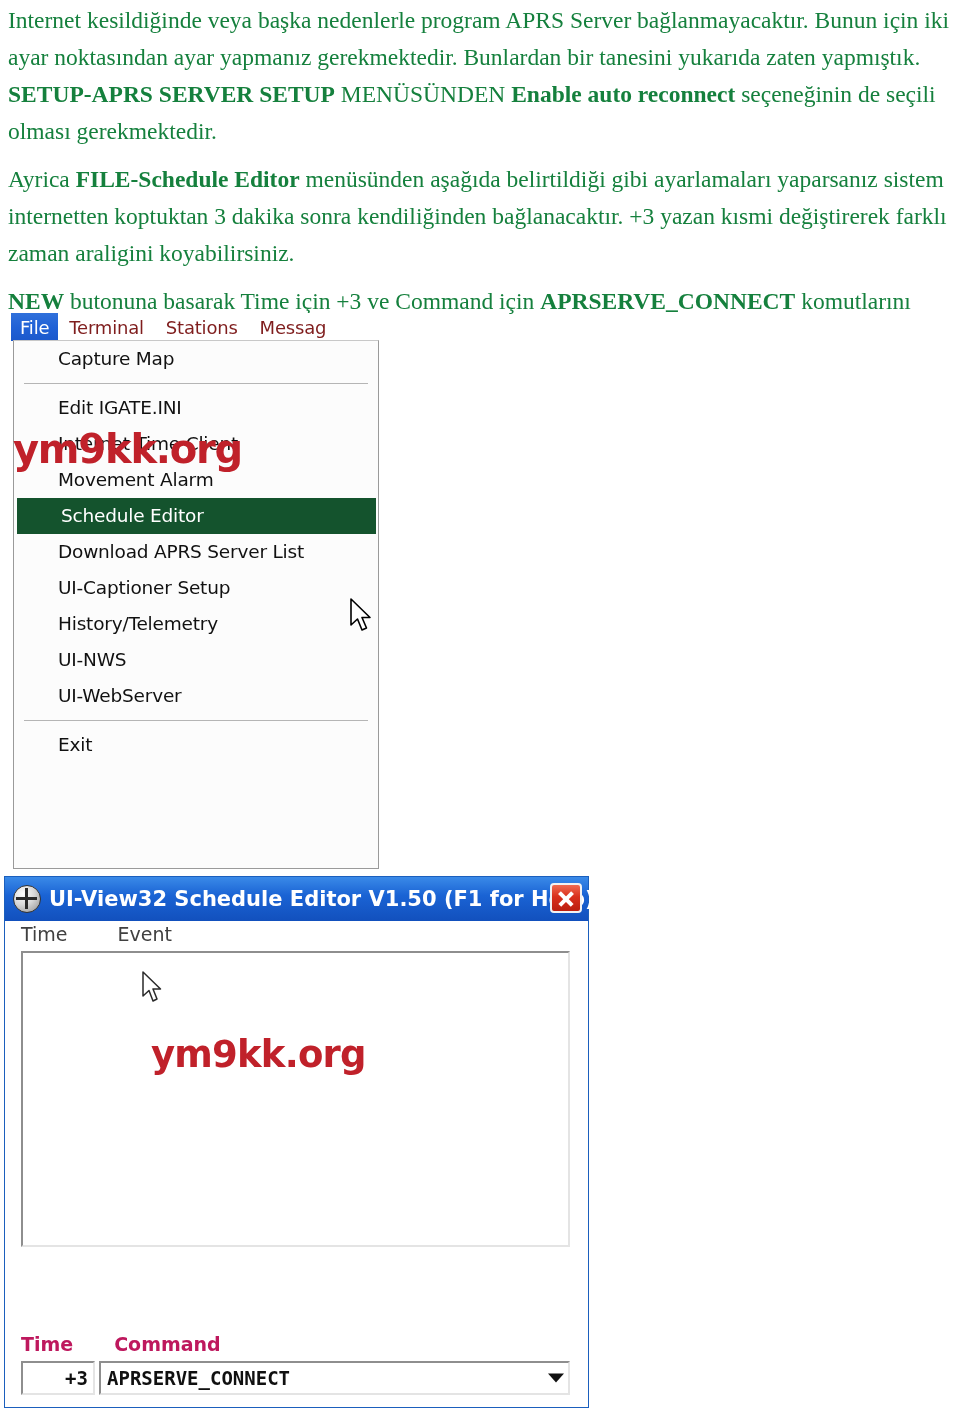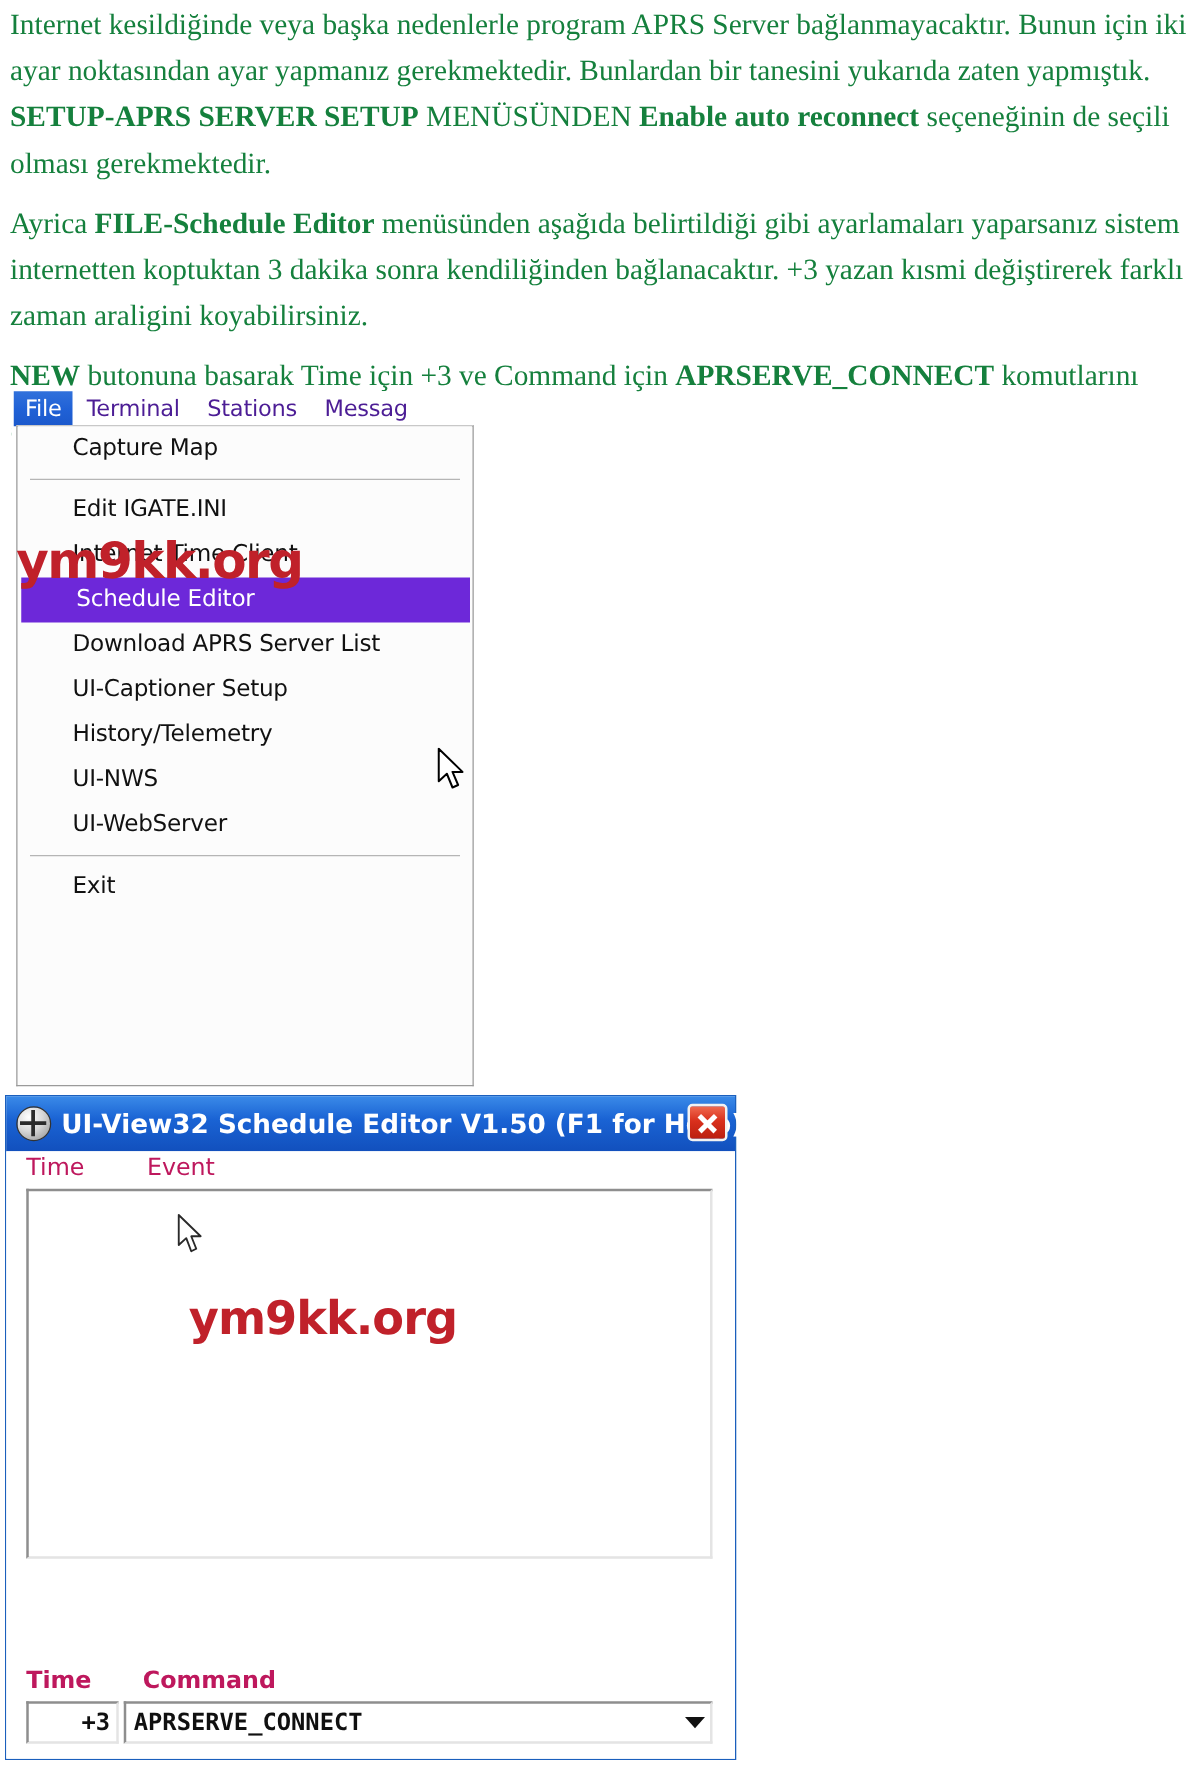--- a/index.html
+++ b/index.html
@@ -46,21 +46,21 @@
     left: 0; top: 0;
     width: 370px;
     height: 28px;
     background: #ffffff;
     display: flex;
     align-items: center;
     overflow: hidden;
   }
   .menubar-item {
     font-size: 18px;
-    color: #4c1d95;
+    color: #7f1d1d;
     padding: 2px 11px;
     white-space: nowrap;
     letter-spacing: -0.2px;
   }
   .menubar-item.active {
     background: linear-gradient(180deg,#3f7fe0 0%, #2061d6 50%, #164fc0 100%);
     color: #ffffff;
     margin-left: 2px;
     padding: 17px 9px;
   }
@@ -80,21 +80,21 @@
     height: 36px;
     line-height: 36px;
     padding-left: 44px;
     font-size: 18.5px;
     color: #111111;
     white-space: nowrap;
     letter-spacing: -0.2px;
     box-sizing: border-box;
   }
   .menu-item.selected {
-    background: #6d28d9;
+    background: #14532d;
     color: #ffffff;
     margin-left: 3px;
     margin-right: 2px;
   }
   .submenu-arrow {
     position: absolute;
     right: 16px;
     top: 50%;
     transform: translateY(-50%);
     width: 0; height: 0;
@@ -196,21 +196,21 @@
   #sched-body {
     position: relative;
     height: 486px;
     background: #ffffff;
     box-sizing: border-box;
   }
   .col-head-row {
     position: absolute;
     left: 16px; top: 2px;
     font-size: 19px;
-    color: #be185d;
+    color: #404040;
     white-space: nowrap;
   }
   .col-head-row span.c2 { margin-left: 50px; }
   #event-list {
     position: absolute;
     left: 16px; top: 30px;
     width: 549px;
     height: 296px;
     background: #ffffff;
     border: 2px solid;
@@ -315,20 +315,21 @@
       <div class="menubar-item">Terminal</div>
       <div class="menubar-item">Stations</div>
       <div class="menubar-item">Messag</div>
     </div>
 
   <div id="menu-panel">
       <div class="menu-item"><span>Capture Map</span></div>
       <div class="menu-sep"></div>
       <div class="menu-item"><span>Edit IGATE.INI</span></div>
       <div class="menu-item"><span>Internet Time Client</span></div>
+      <div class="menu-item"><span>Movement Alarm</span></div>
       <div class="menu-item selected"><span>Schedule Editor</span></div>
       <div class="menu-item"><span>Download APRS Server List</span></div>
       <div class="menu-item"><span>UI-Captioner Setup</span></div>
       <div class="menu-item"><span>History/Telemetry</span></div>
       <div class="menu-item"><span>UI-NWS</span></div>
       <div class="menu-item"><span>UI-WebServer</span></div>
       <div class="menu-sep"></div>
       <div class="menu-item"><span>Exit</span></div>
     </div>
 

